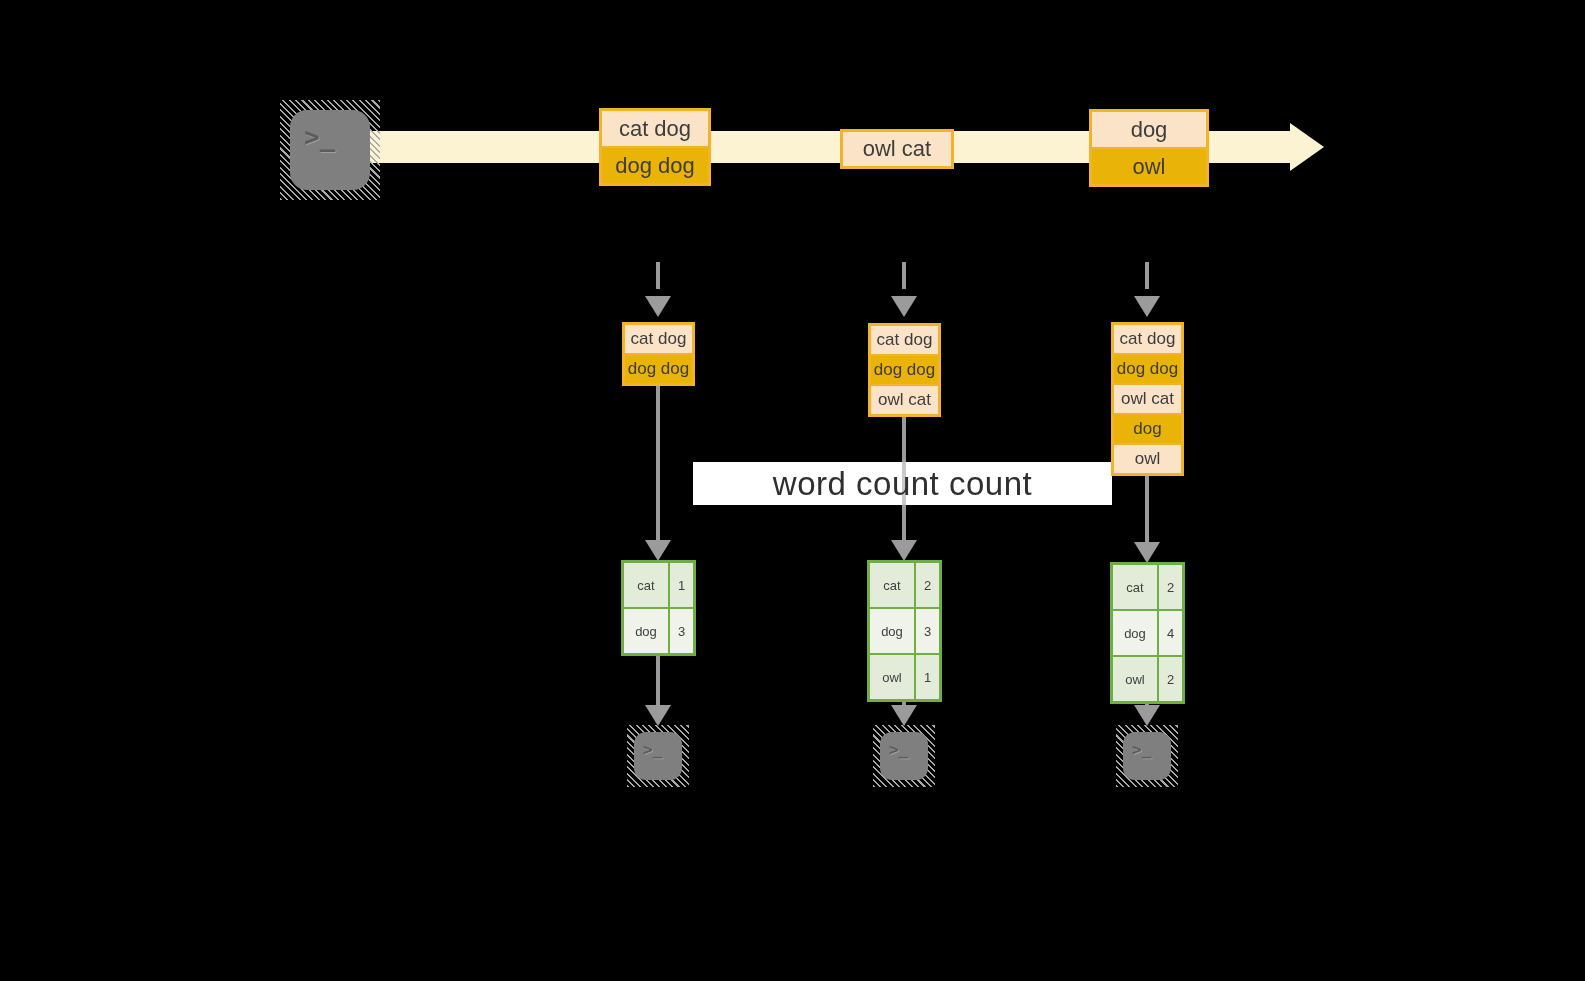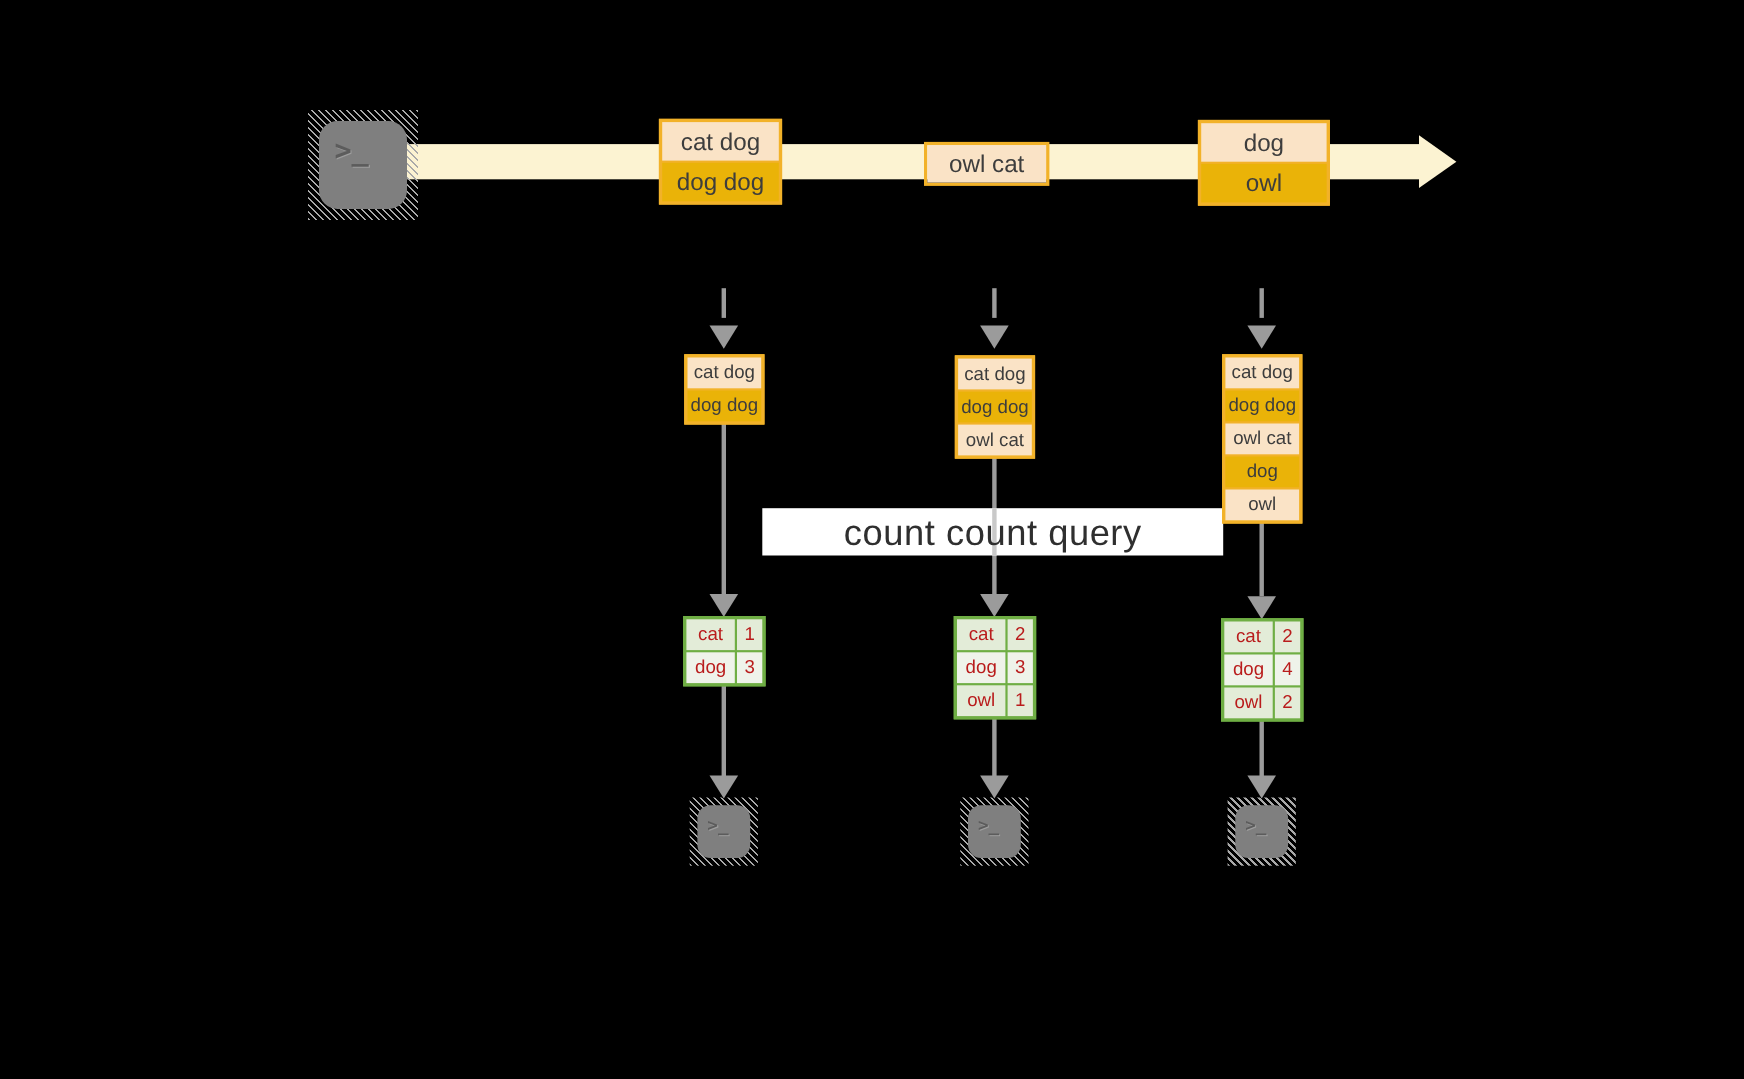--- a/index.html
+++ b/index.html
@@ -30,22 +30,22 @@
 
   
   .query-box{position:absolute;left:693px;top:462px;width:419px;height:43px;background:#FFFFFF;
              display:flex;align-items:center;justify-content:center;z-index:2;}
   .query-line{position:absolute;left:209px;top:0;width:4px;height:100%;background:#C9C9C9;}
   .query-text{position:relative;font-size:33px;color:#2F2F2F;letter-spacing:0.5px;}
 
   
   .gtable{position:absolute;box-sizing:border-box;display:grid;grid-template-columns:44px 23px;
           gap:2px;border:3px solid #6FAE44;background:#6FAE44;z-index:3;}
-  .gcell{height:28px;display:flex;align-items:center;justify-content:center;
-         font-size:17px;color:#b91c1c;}
+  .gcell{height:44px;display:flex;align-items:center;justify-content:center;
+         font-size:13px;color:#404040;}
   .grow-odd{background:#E3ECD8;}
   .grow-even{background:#EFF3EA;}
 
   
   .terminal{position:absolute;z-index:2;
             background:repeating-linear-gradient(45deg,#A9A9A9 0px,#A9A9A9 1.5px,transparent 1.5px,transparent 4.5px);}
   .terminal-body{position:absolute;display:flex;background:#7F7F7F;}
   .terminal.top .terminal-body{inset:10px;border-radius:17px;}
   .terminal.bottom .terminal-body{inset:7px;border-radius:12px;}
   .terminal-glyph{font-family:"DejaVu Sans Mono",monospace;color:#5C5C5C;
@@ -109,21 +109,21 @@
 
   <div class="vline" style="left:656px;top:384px;height:157px"></div>
   <div class="ahead" style="left:645px;top:540px"></div>
   <div class="vline" style="left:902px;top:415px;height:126px"></div>
   <div class="ahead" style="left:891px;top:540px"></div>
   <div class="vline" style="left:1145px;top:474px;height:68px"></div>
   <div class="ahead" style="left:1134px;top:542px"></div>
 
   <div class="query-box">
     <div class="query-line"></div>
-    <span class="query-text">count count query</span>
+    <span class="query-text">word count count</span>
   </div>
 
   <div class="gtable" style="left:621px;top:560px">
     <div class="gcell grow-odd">cat</div>
     <div class="gcell grow-odd">1</div>
     <div class="gcell grow-even">dog</div>
     <div class="gcell grow-even">3</div>
   </div>
 
   <div class="gtable" style="left:867px;top:560px">

